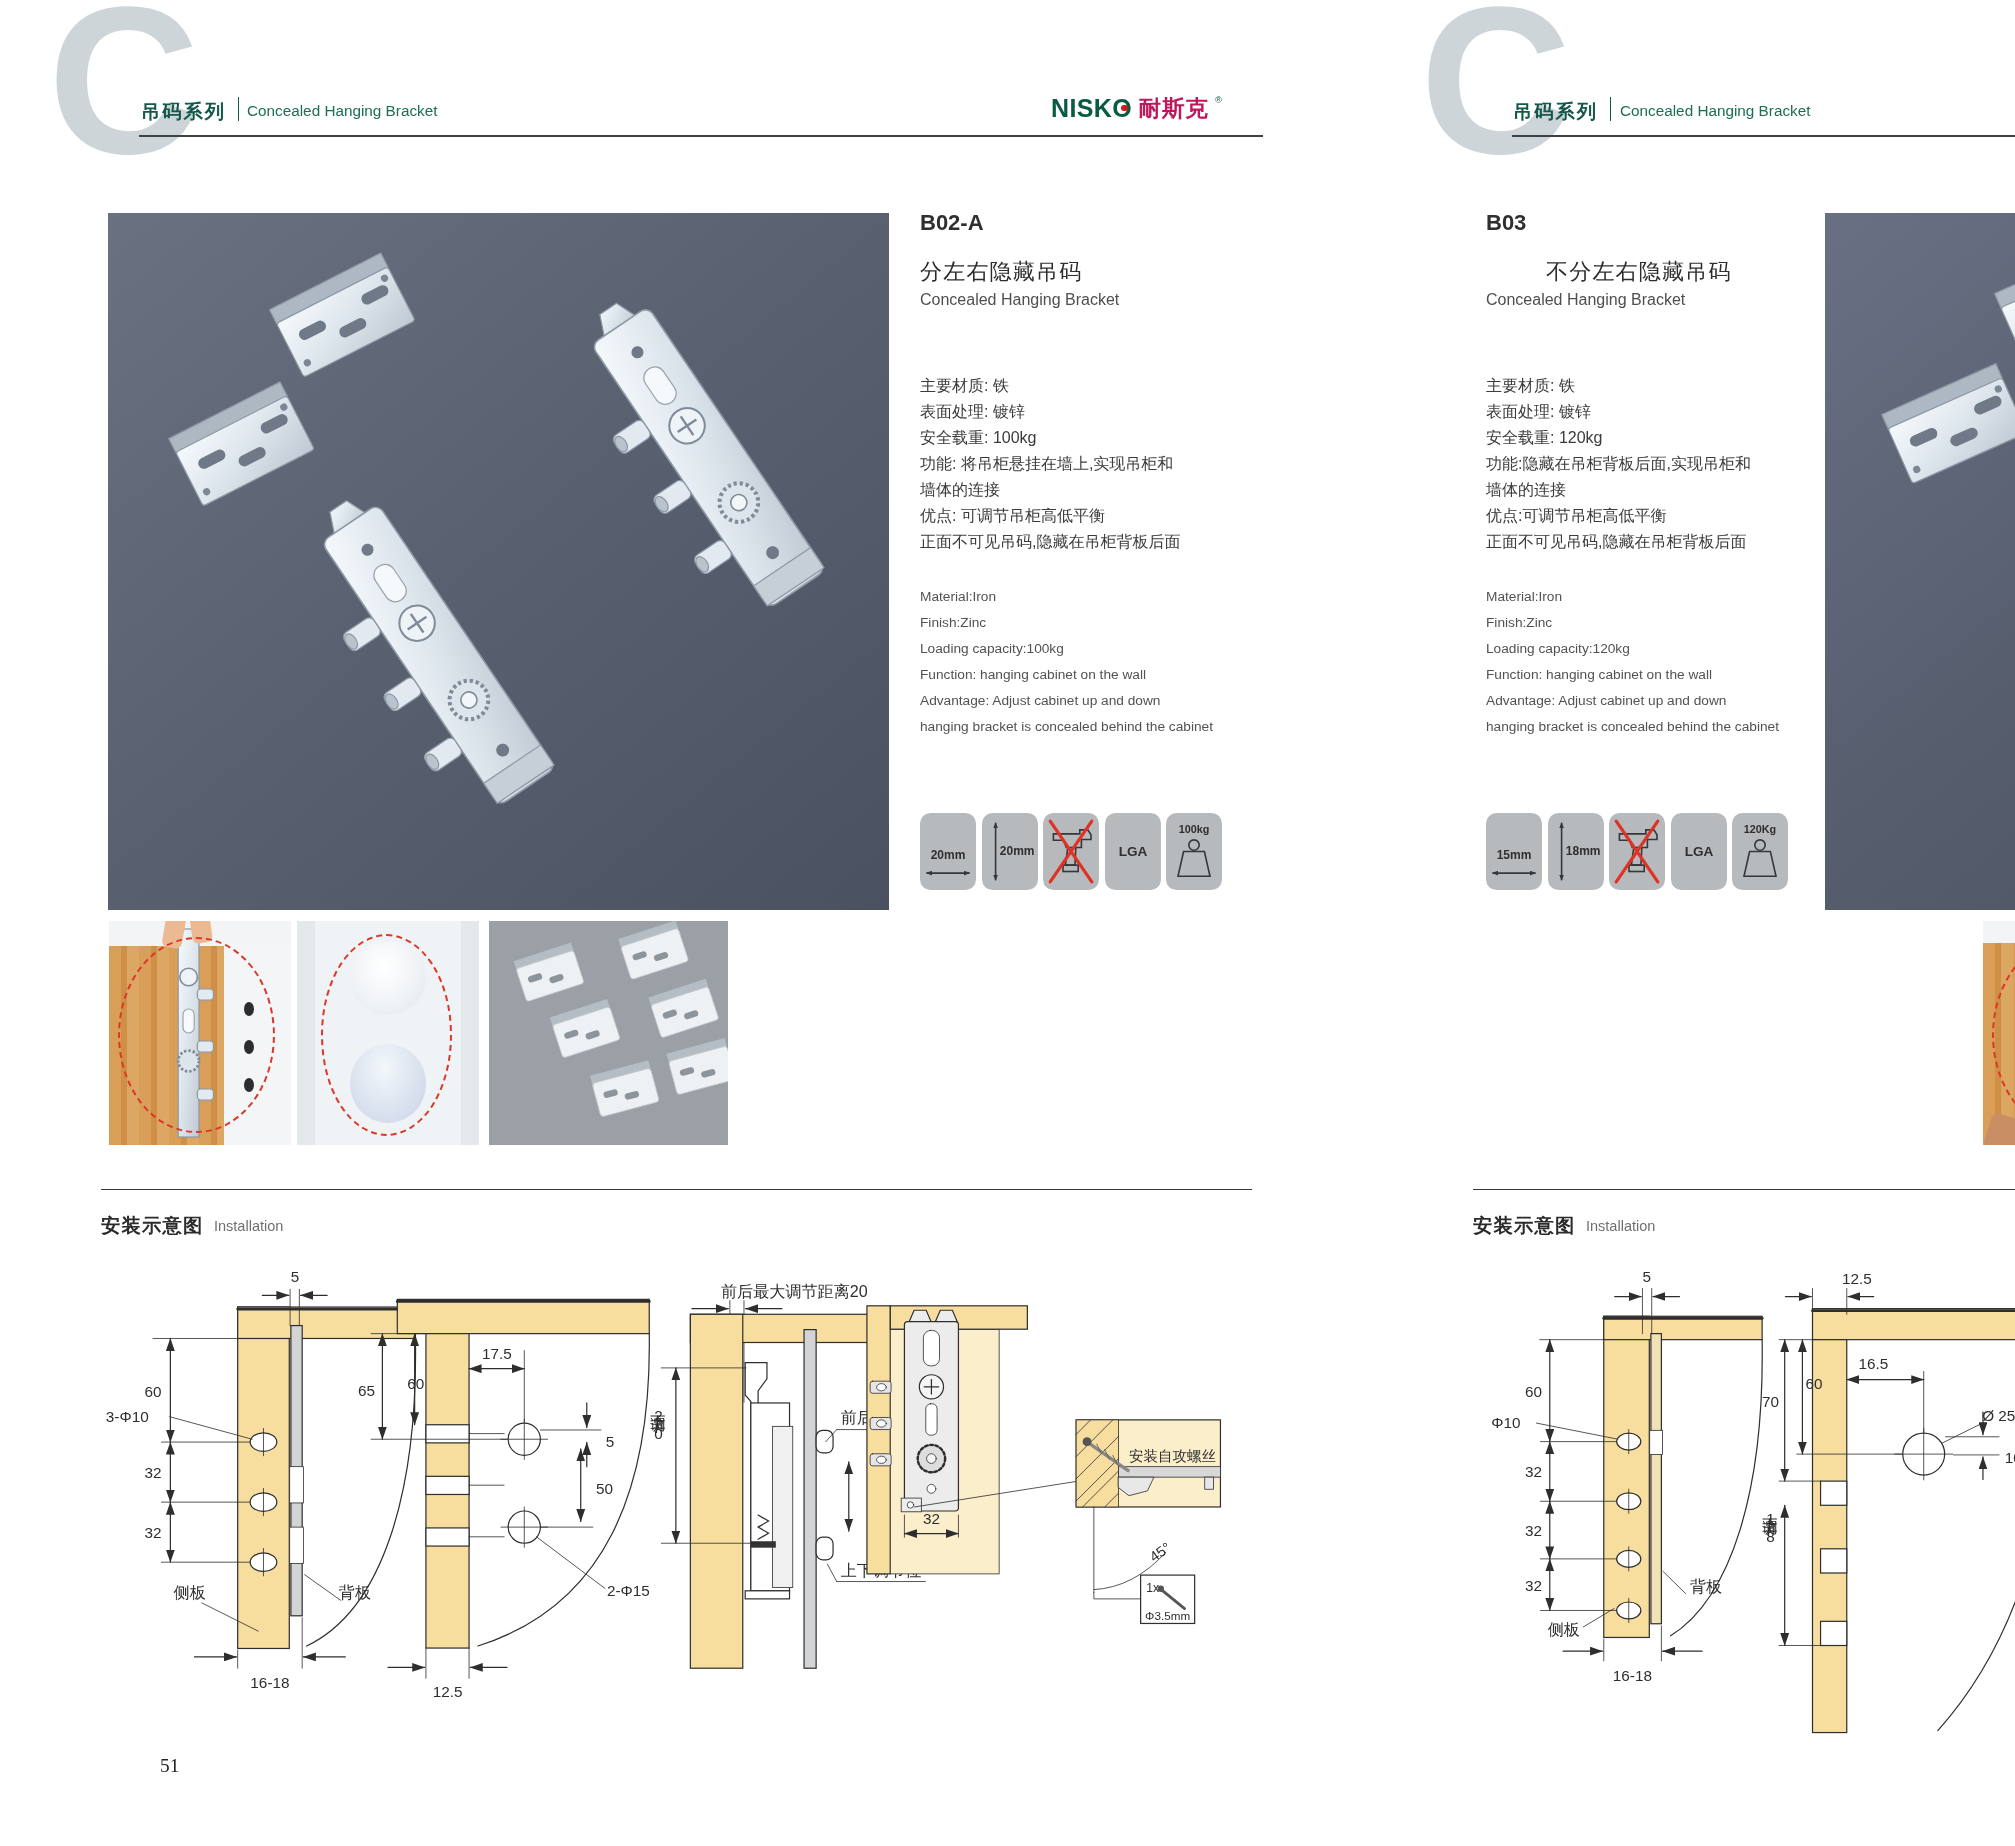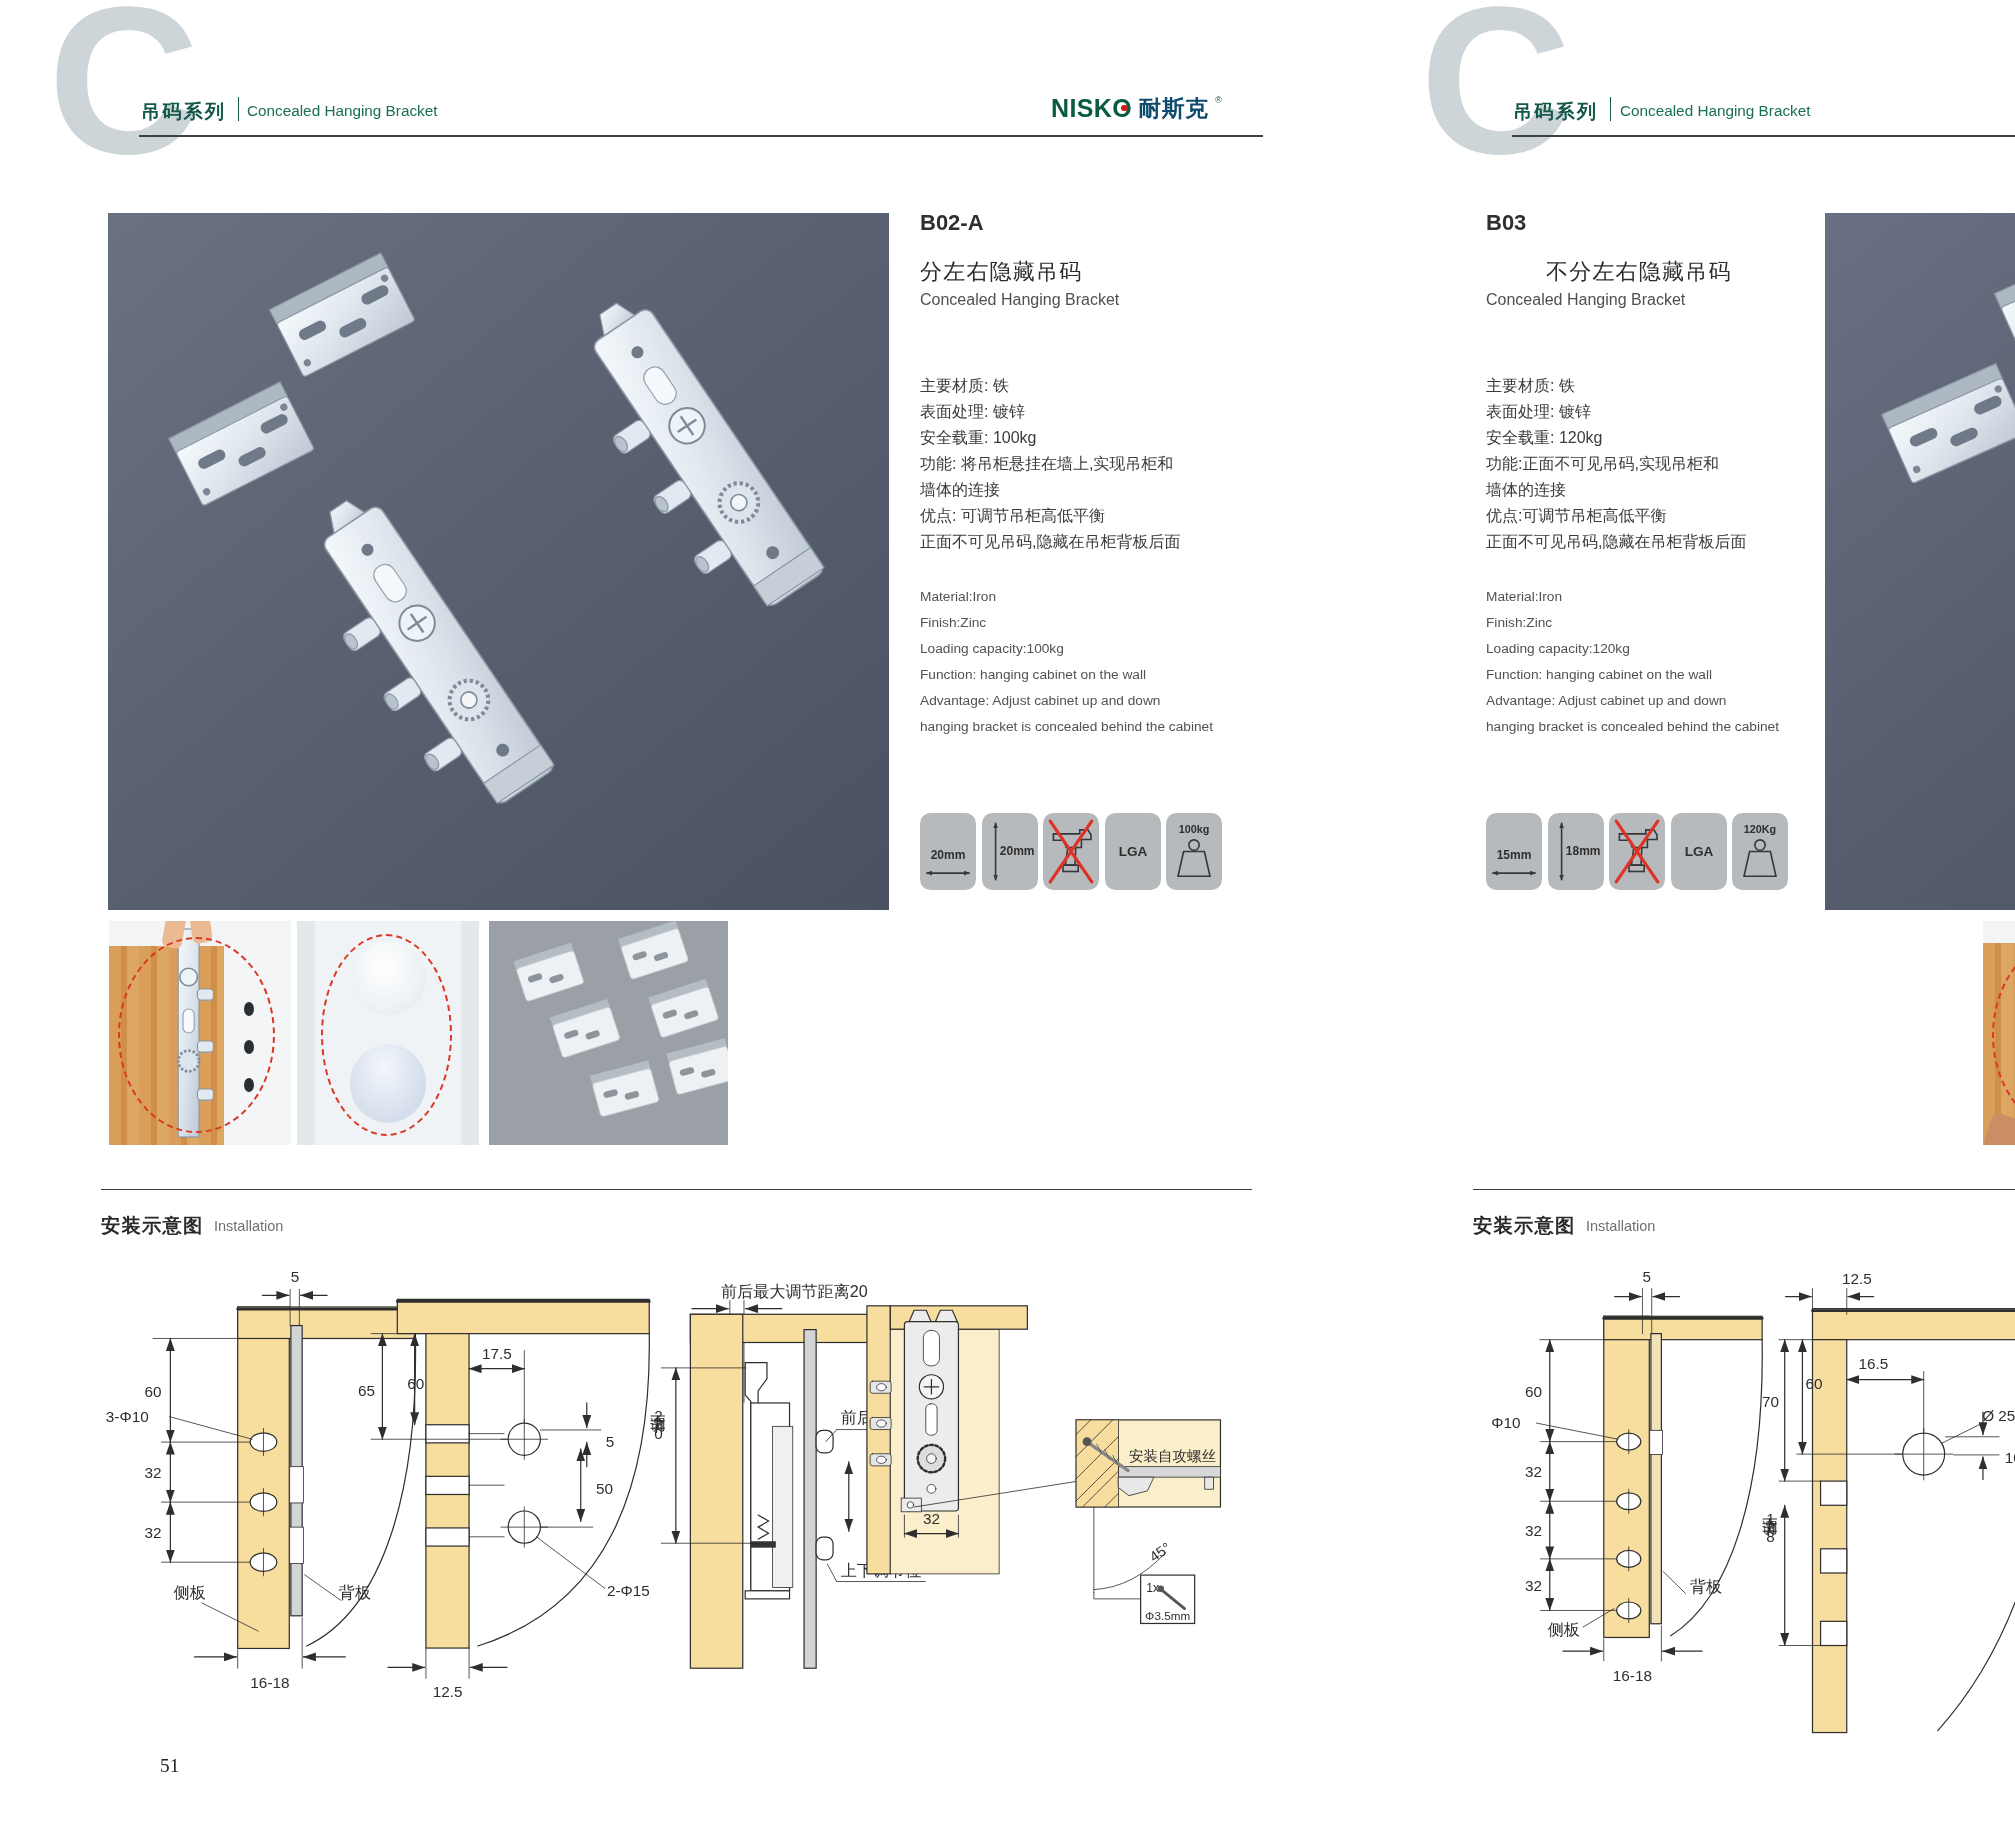--- a/index.html
+++ b/index.html
@@ -9,21 +9,21 @@
   
   .big-c{position:absolute;top:-24px;font-size:210px;line-height:1;font-weight:700;
          color:#ced5d8;font-family:"Liberation Sans",sans-serif;}
   .series-cn{position:absolute;font-size:19.3px;font-weight:700;color:#14584a;letter-spacing:2px;}
   .series-div{position:absolute;width:1.2px;height:24px;background:#14584a;}
   .series-en{position:absolute;font-size:15.3px;color:#1a6e56;}
   .header-rule{position:absolute;height:1.6px;background:#3e4245;}
   .logo{position:absolute;display:flex;align-items:center;gap:6.4px;}
   .logo-en{position:relative;font-size:25px;font-weight:800;color:#0b5b43;letter-spacing:0.4px;}
   .logo-dot{position:absolute;right:4.4px;top:10.5px;width:6.9px;height:6.9px;border-radius:50%;background:#cf1d18;}
-  .logo-cn{font-size:22.6px;font-weight:900;color:#0c4a6e;letter-spacing:0.8px;}
+  .logo-cn{font-size:22.6px;font-weight:900;color:#be185d;letter-spacing:0.8px;}
   .logo-reg{font-size:8.9px;color:#0b5b43;align-self:flex-start;margin-top:1.6px;}
   
   .model{position:absolute;font-size:22px;font-weight:600;color:#2f2f2f;}
   .title-cn{position:absolute;font-size:22px;font-weight:500;color:#2d2d2d;letter-spacing:1.2px;}
   .title-en{position:absolute;font-size:16px;color:#4f4f4f;}
   .spec-cn{position:absolute;font-size:16px;line-height:26px;color:#3b3b3b;}
   .spec-en{position:absolute;font-size:13.7px;line-height:26px;color:#525252;}
   
   .photo{position:absolute;top:213px;width:781px;height:697px;
          background:linear-gradient(140deg,#6a7180 0%,#5a6170 45%,#4a5160 100%);}
@@ -295,21 +295,21 @@
     </div>
   </div>
 
   <div class="model" style="left:1486px;top:210px">B03</div>
   <div class="title-cn" style="left:1546px;top:257px">不分左右隐藏吊码</div>
   <div class="title-en" style="left:1486px;top:291px">Concealed Hanging Bracket</div>
   <div class="spec-cn" style="left:1486px;top:373px">
     <div>主要材质: 铁</div>
     <div>表面处理: 镀锌</div>
     <div>安全载重: 120kg</div>
-    <div>功能:正面不可见吊码,实现吊柜和</div>
+    <div>功能:隐藏在吊柜背板后面,实现吊柜和</div>
     <div>墙体的连接</div>
     <div>优点:可调节吊柜高低平衡</div>
     <div>正面不可见吊码,隐藏在吊柜背板后面</div>
   </div>
   <div class="spec-en" style="left:1486px;top:584px">
     <div>Material:Iron</div>
     <div>Finish:Zinc</div>
     <div>Loading capacity:120kg</div>
     <div>Function: hanging cabinet on the wall</div>
     <div>Advantage: Adjust cabinet up and down</div>

